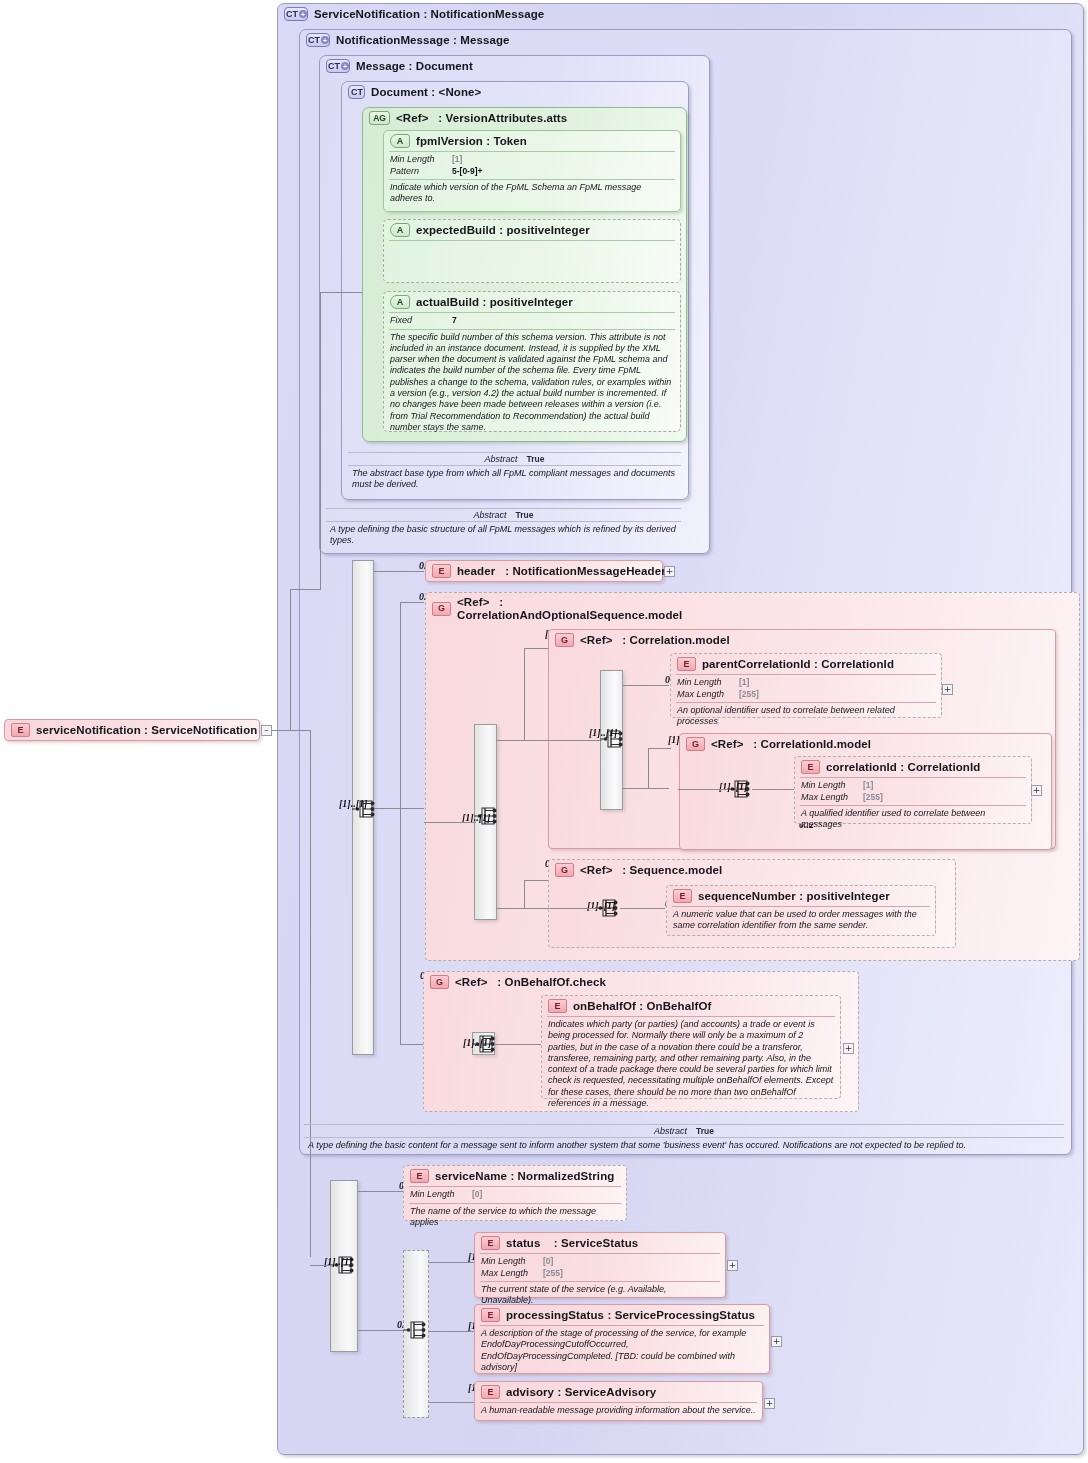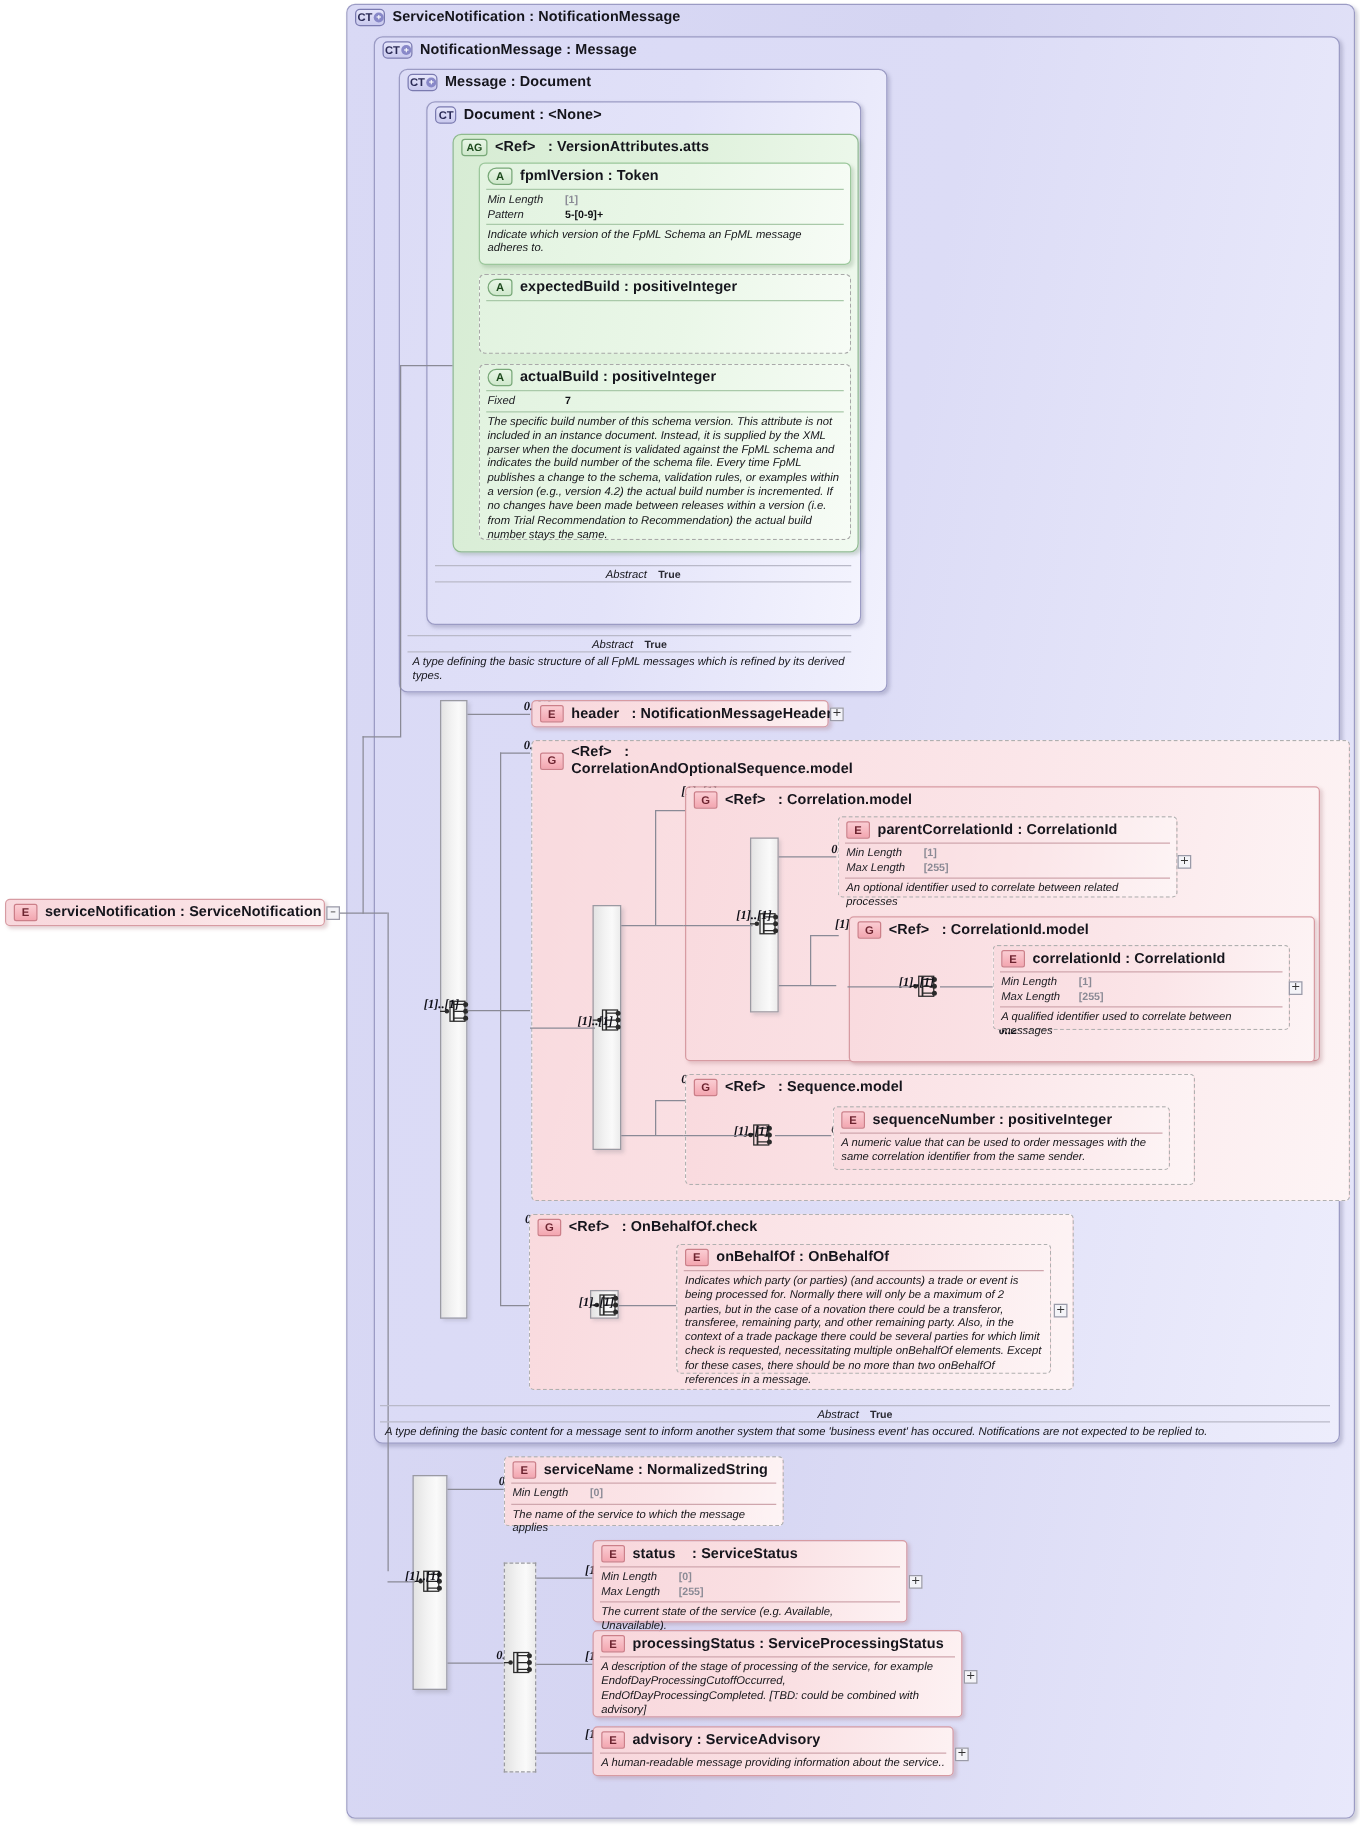--- a/index.html
+++ b/index.html
@@ -232,20 +232,21 @@
     <div class="doc">The specific build number of this schema version. This attribute is not included in an instance document. Instead, it is supplied by the XML parser when the document is validated against the FpML schema and indicates the build number of the schema file. Every time FpML publishes a change to the schema, validation rules, or examples within a version (e.g., version 4.2) the actual build number is incremented. If no changes have been made between releases within a version (i.e. from Trial Recommendation to Recommendation) the actual build number stays the same.</div>
   </div>
 
   <div class="annot" style="left:348px;top:452px;width:333px;">
     <div class="arule"></div>
     <div class="akv">
         <span>Abstract</span>
         <b>True</b>
       </div>
     <div class="arule"></div>
+    <div class="atext">The abstract base type from which all FpML compliant messages and documents must be derived.</div>
   </div>
 
   <div class="annot" style="left:326px;top:508px;width:355px;">
     <div class="arule"></div>
     <div class="akv">
         <span>Abstract</span>
         <b>True</b>
       </div>
     <div class="arule"></div>
     <div class="atext">A type defining the basic structure of all FpML messages which is refined by its derived types.</div>

